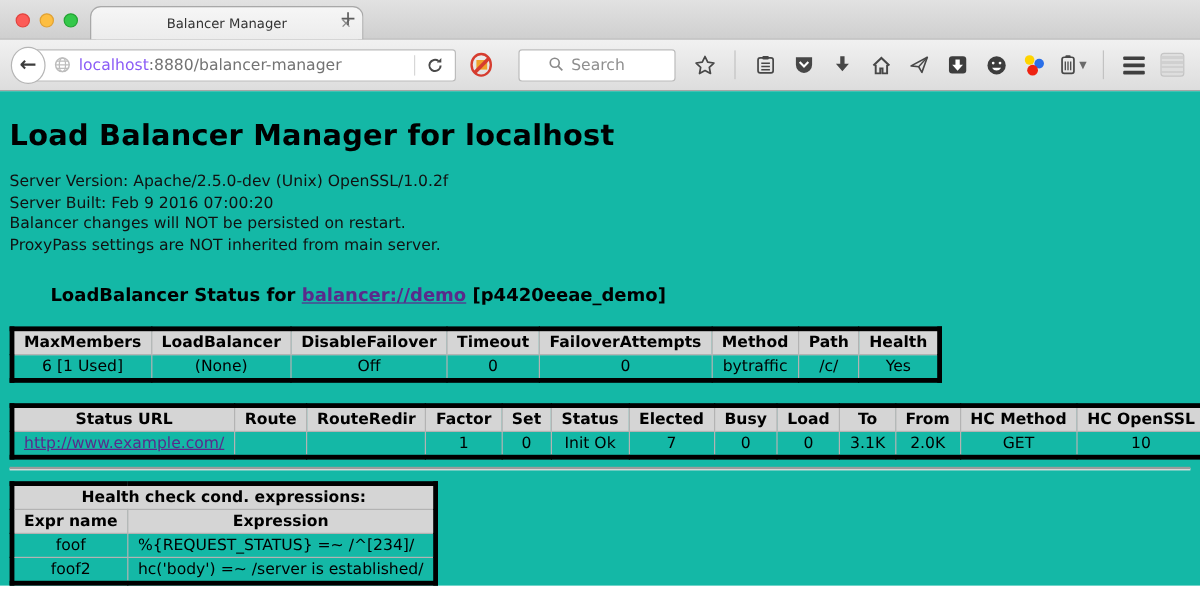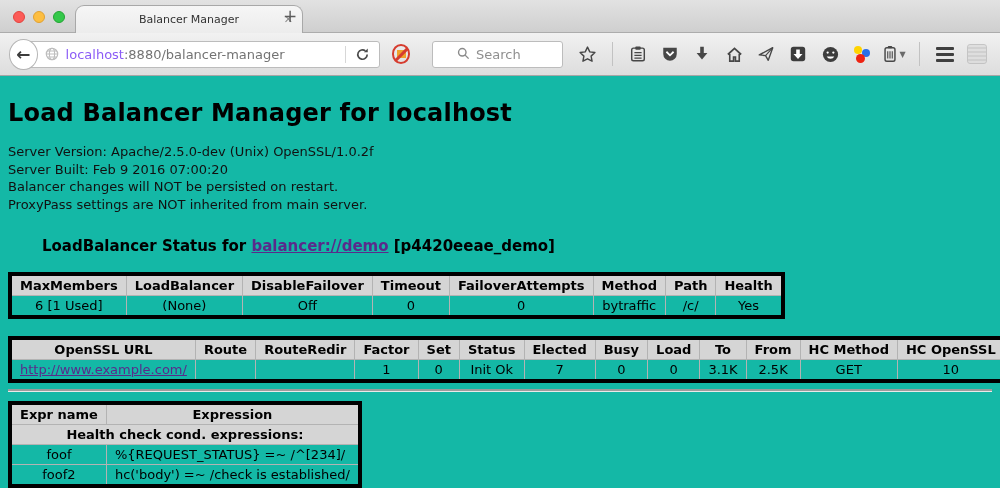--- a/index.html
+++ b/index.html
@@ -251,21 +251,21 @@
           <td>bytraffic</td>
           <td>/c/</td>
           <td>Yes</td>
         </tr>
       </tbody>
   </table>
 
   <table id="worker-table">
     <thead>
         <tr id="worker-head">
-          <th>OpenSSL URL</th>
+          <th>Status URL</th>
           <th>Route</th>
           <th>RouteRedir</th>
           <th>Factor</th>
           <th>Set</th>
           <th>Status</th>
           <th>Elected</th>
           <th>Busy</th>
           <th>Load</th>
           <th>To</th>
           <th>From</th>
@@ -279,45 +279,45 @@
           <td class="l"><a href="#">http://www.example.com/</a></td>
           <td></td>
           <td></td>
           <td>1</td>
           <td>0</td>
           <td>Init Ok</td>
           <td>7</td>
           <td>0</td>
           <td>0</td>
           <td>3.1K</td>
-          <td>2.5K</td>
+          <td>2.0K</td>
           <td>GET</td>
           <td>10</td>
           <td>1 (0)</td>
         </tr>
       </tbody>
   </table>
 
   <hr class="mid">
 
   <table id="health-table">
     <thead>
+      <tr>
+        <th colspan="2">Health check cond. expressions:</th>
+      </tr>
       <tr id="health-head">
           <th>Expr name</th>
           <th>Expression</th>
         </tr>
-      <tr>
-        <th colspan="2">Health check cond. expressions:</th>
-      </tr>
     </thead>
     <tbody id="health-body">
         <tr>
           <td>foof</td>
           <td class="l">%{REQUEST_STATUS} =~ /^[234]/</td>
         </tr>
         <tr>
           <td>foof2</td>
-          <td class="l">hc('body') =~ /check is established/</td>
+          <td class="l">hc('body') =~ /server is established/</td>
         </tr>
       </tbody>
   </table>
 
 </div>
 
 </body></html>

